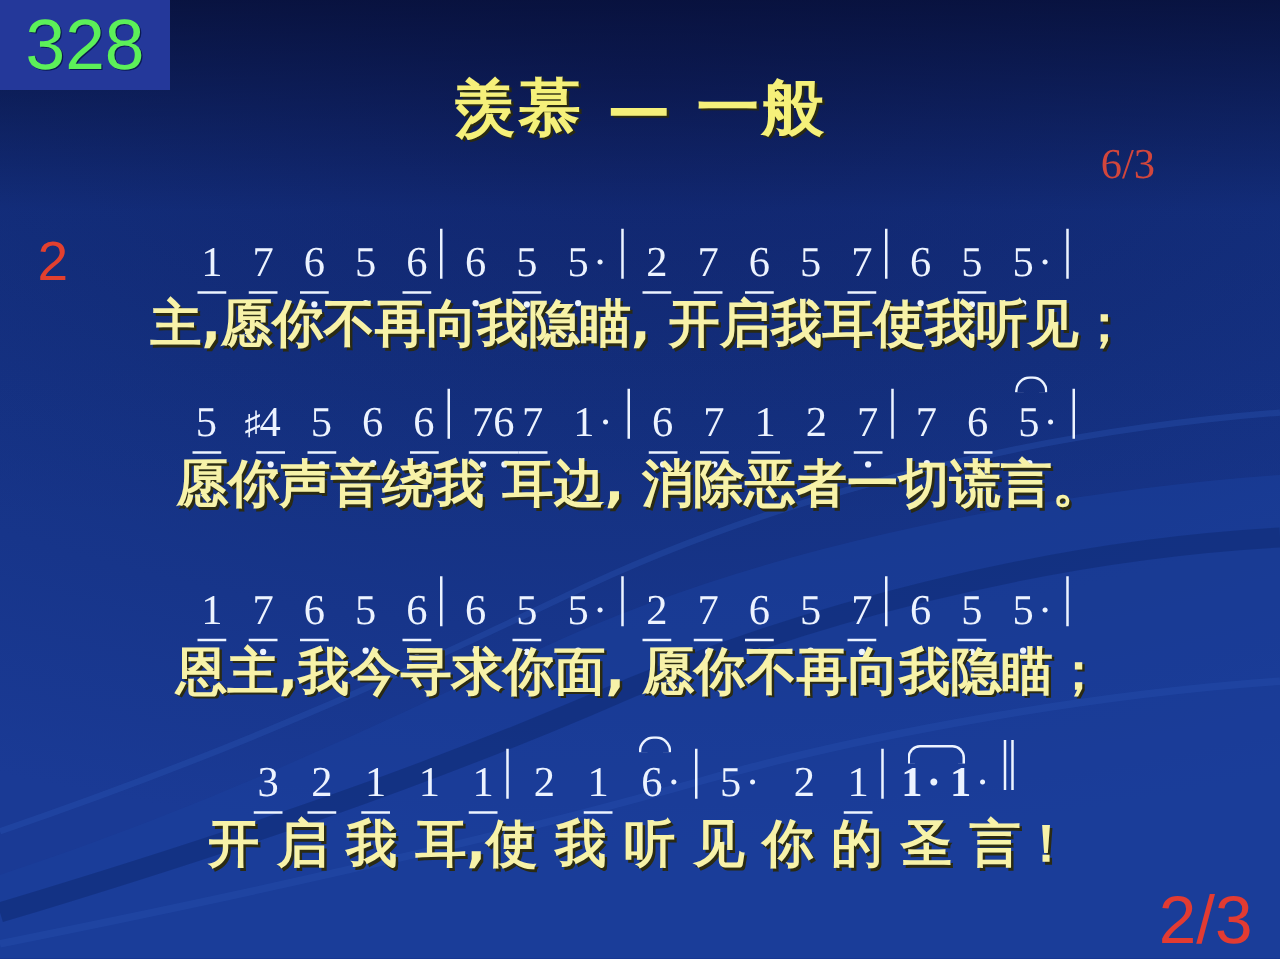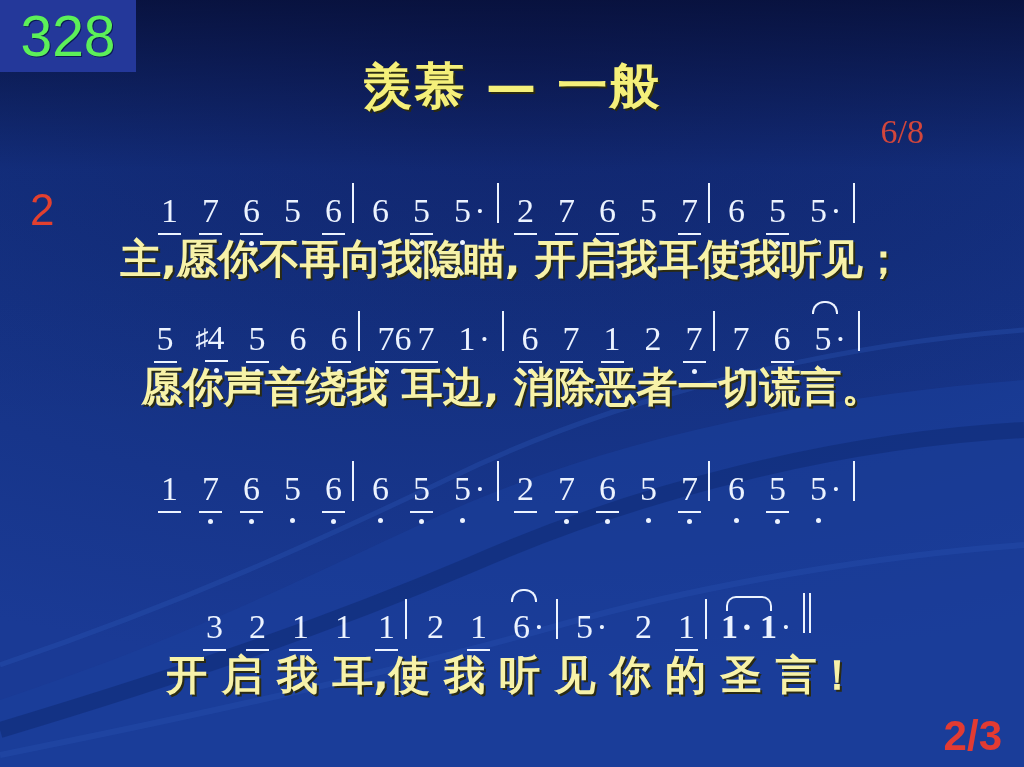--- a/index.html
+++ b/index.html
@@ -47,23 +47,22 @@
     color:#d2463c;font-size:26px;line-height:28px;font-weight:bold;
     font-family:"DejaVu Sans", sans-serif;
   }
   #meter{
     position:absolute;right:100px;top:114px;
     color:#d2463c;font-size:34px;line-height:36px;
     font-family:"Liberation Serif", serif;
   }
   #pagenum{
     position:absolute;right:22px;bottom:2px;
-    color:#e23b32;font-size:42px;line-height:58px;
+    color:#e23b32;font-size:54px;line-height:58px;
     font-family:"Liberation Sans", sans-serif;
-    font-weight:bold;
   }
 
   
   .system{position:absolute;left:0;width:1024px;}
   .notes{
     position:relative;height:56px;
     display:flex;align-items:flex-end;justify-content:center;
     color:#ecf3ff;font-size:34px;line-height:34px;
     font-family:"Liberation Serif", serif;
     white-space:nowrap;
@@ -129,21 +128,21 @@
     <path d="M1024 545 C 880 555, 700 585, 560 625 C 430 662, 250 705, 0 755" fill="none" stroke="#2a57b5" stroke-width="6" opacity="0.3"></path>
   </svg>
 
   <div id="badge">
     <span class="num">328</span>
   </div>
 
   <div id="title">羡慕 — 一般</div>
 
 
-  <div id="meter">6/8</div>
+  <div id="meter">6/3</div>
 
   <div id="systems-host">
       <div class="system" style="top: 172px;">
         <div class="notes">
           <span class="verse-no">2</span>
           <span class="nt beam" style="margin-left: 0px;"><span class="g">1</span></span>
           <span class="nt beam low" style="margin-left: 22px;"><span class="g">7</span></span>
           <span class="nt beam low" style="margin-left: 22px;"><span class="g">6</span></span>
           <span class="nt low" style="margin-left: 22px;"><span class="g">5</span></span>
           <span class="nt beam low" style="margin-left: 22px;"><span class="g">6</span></span>
@@ -212,20 +211,21 @@
           <span class="nt beam low" style="margin-left: 22px;"><span class="g">6</span></span>
           <span class="nt low" style="margin-left: 22px;"><span class="g">5</span></span>
           <span class="nt beam low" style="margin-left: 22px;"><span class="g">7</span></span>
           <span class="bar"></span>
           <span class="nt low" style="margin-left: 8px;"><span class="g">6</span></span>
           <span class="nt beam low" style="margin-left: 22px;"><span class="g">5</span></span>
           <span class="nt low" style="margin-left: 22px;"><span class="g">5</span></span>
           <span class="dot">·</span>
           <span class="bar"></span>
         </div>
+        <div class="lyrics">恩主,我今寻求你面, 愿你不再向我隐瞄；</div>
       </div>
       <div class="system" style="top: 588px;">
         <div class="notes">
           <span class="nt beam" style="margin-left: 0px;"><span class="g">3</span></span>
           <span class="nt beam" style="margin-left: 24px;"><span class="g">2</span></span>
           <span class="nt beam" style="margin-left: 24px;"><span class="g">1</span></span>
           <span class="nt" style="margin-left: 24px;"><span class="g">1</span></span>
           <span class="nt beam" style="margin-left: 24px;"><span class="g">1</span></span>
           <span class="bar"></span>
           <span class="nt" style="margin-left: 10px;"><span class="g">2</span></span>

